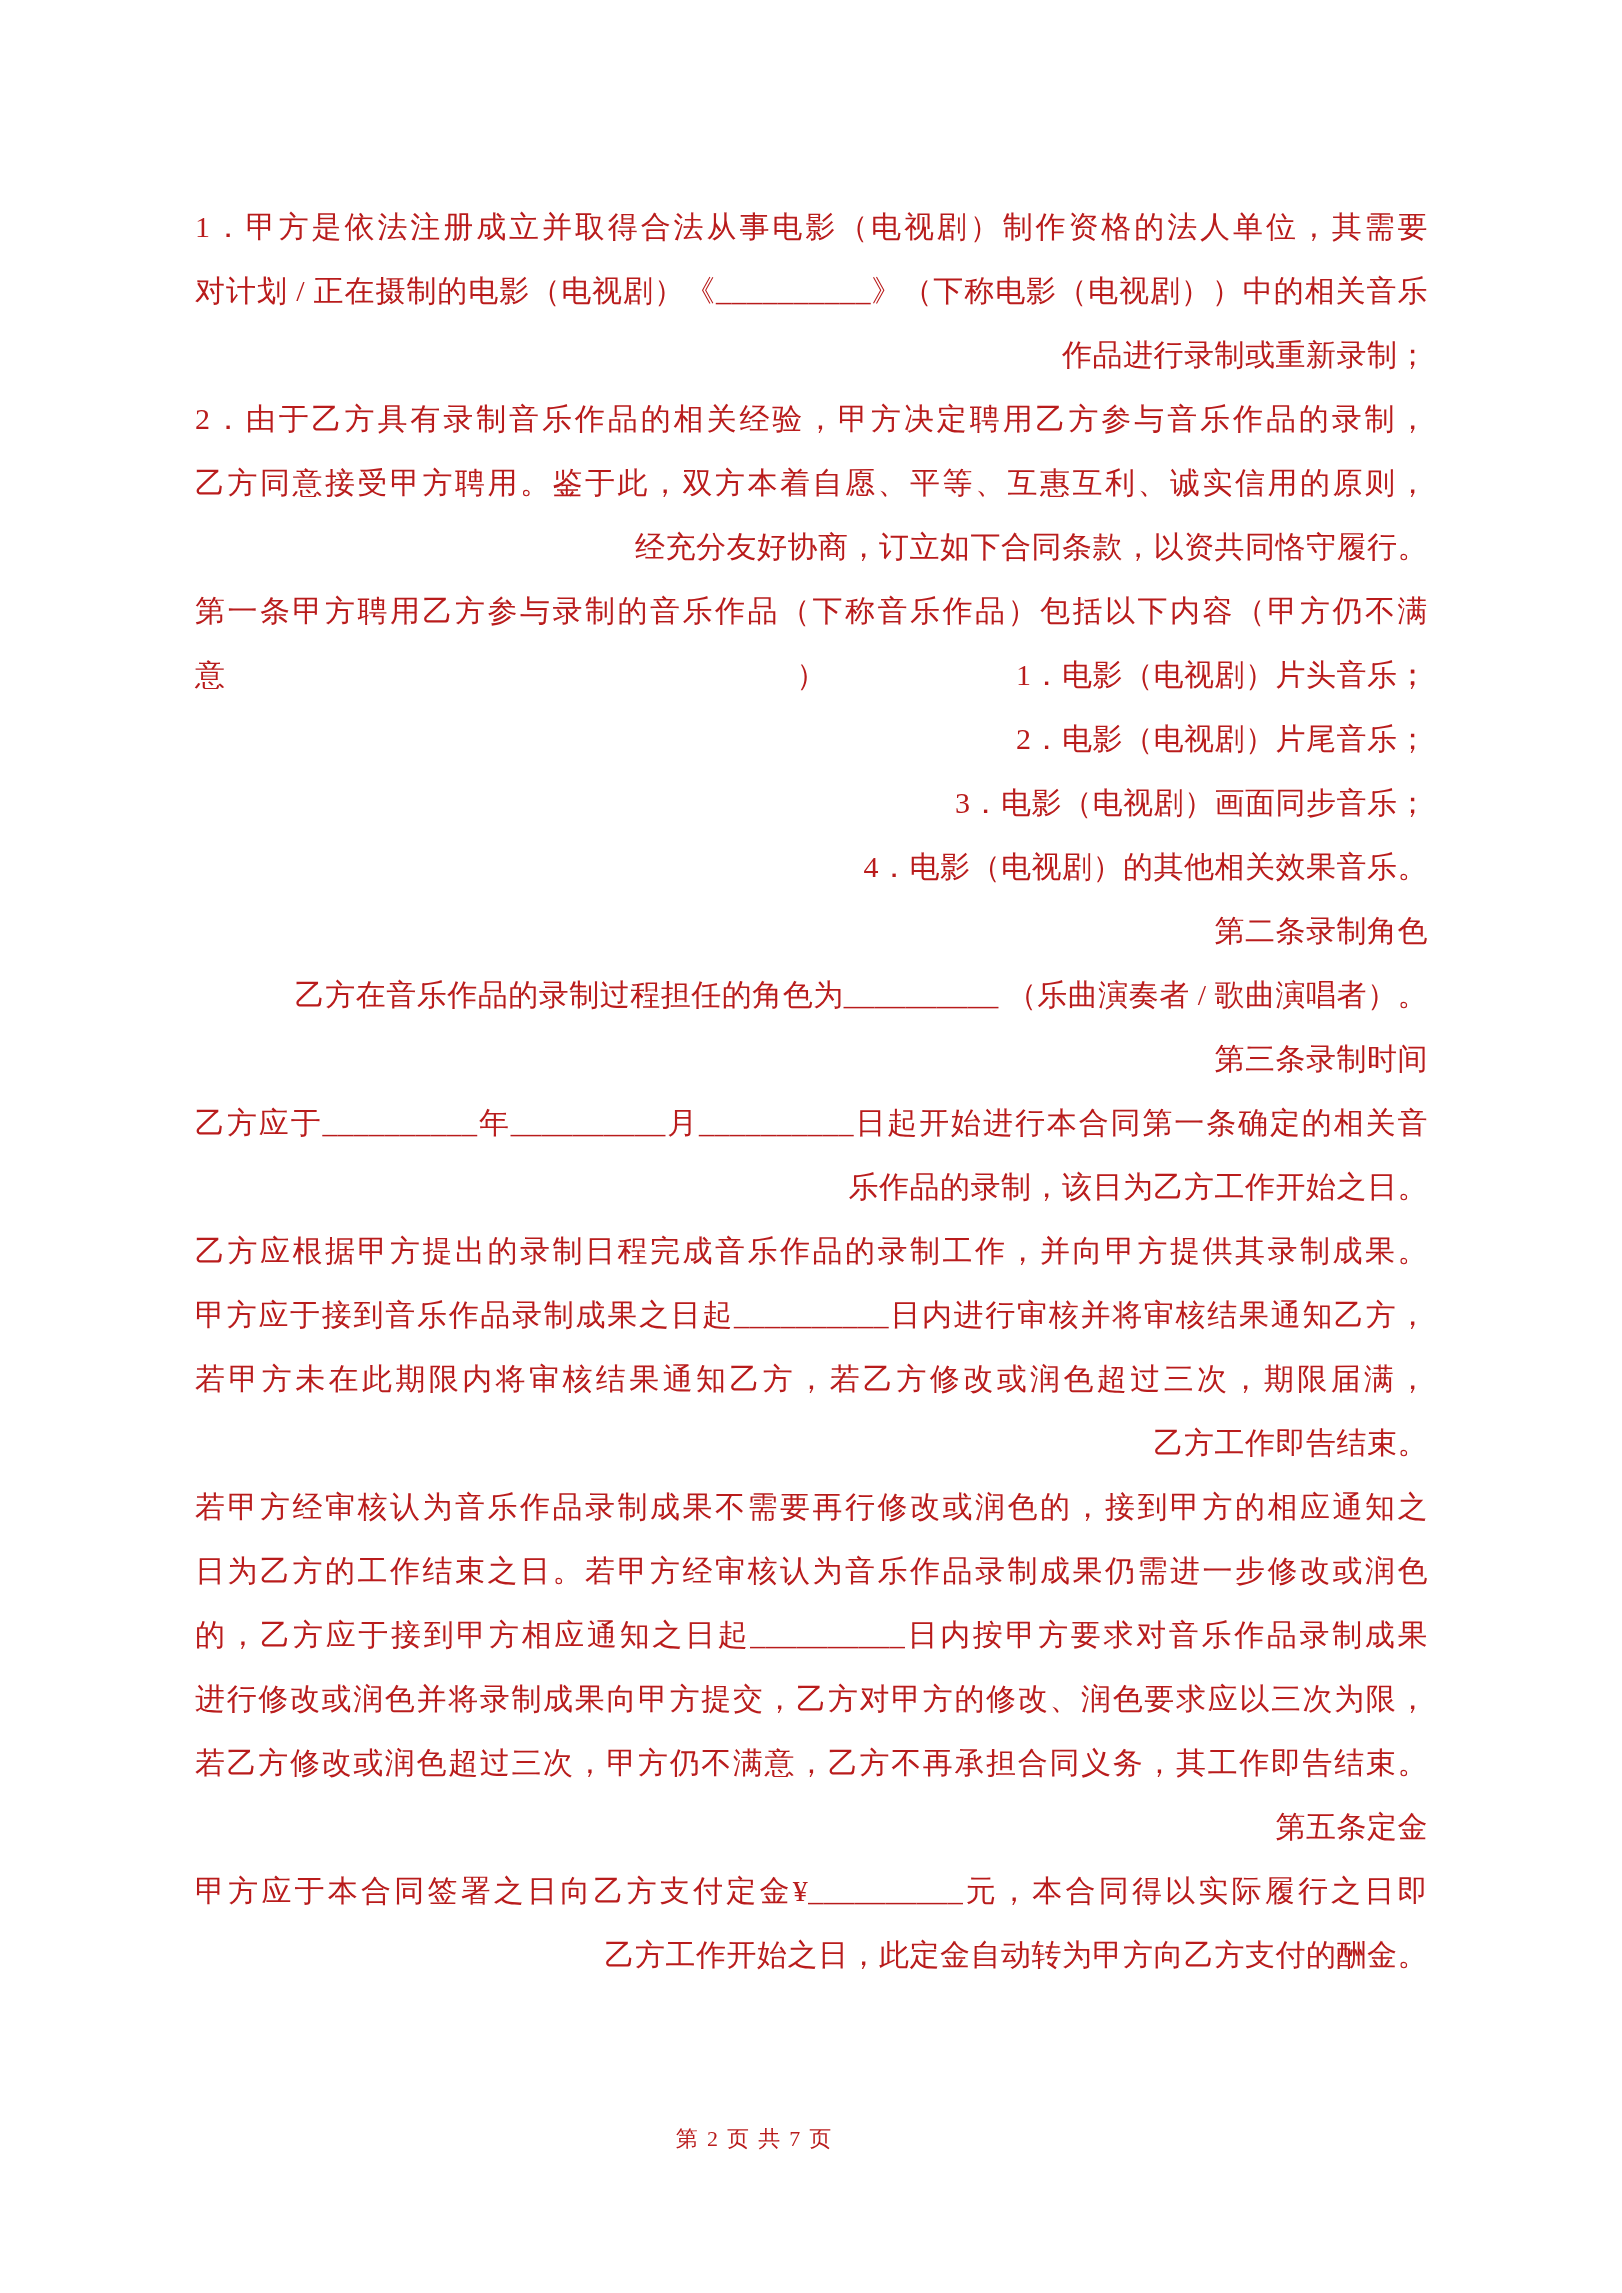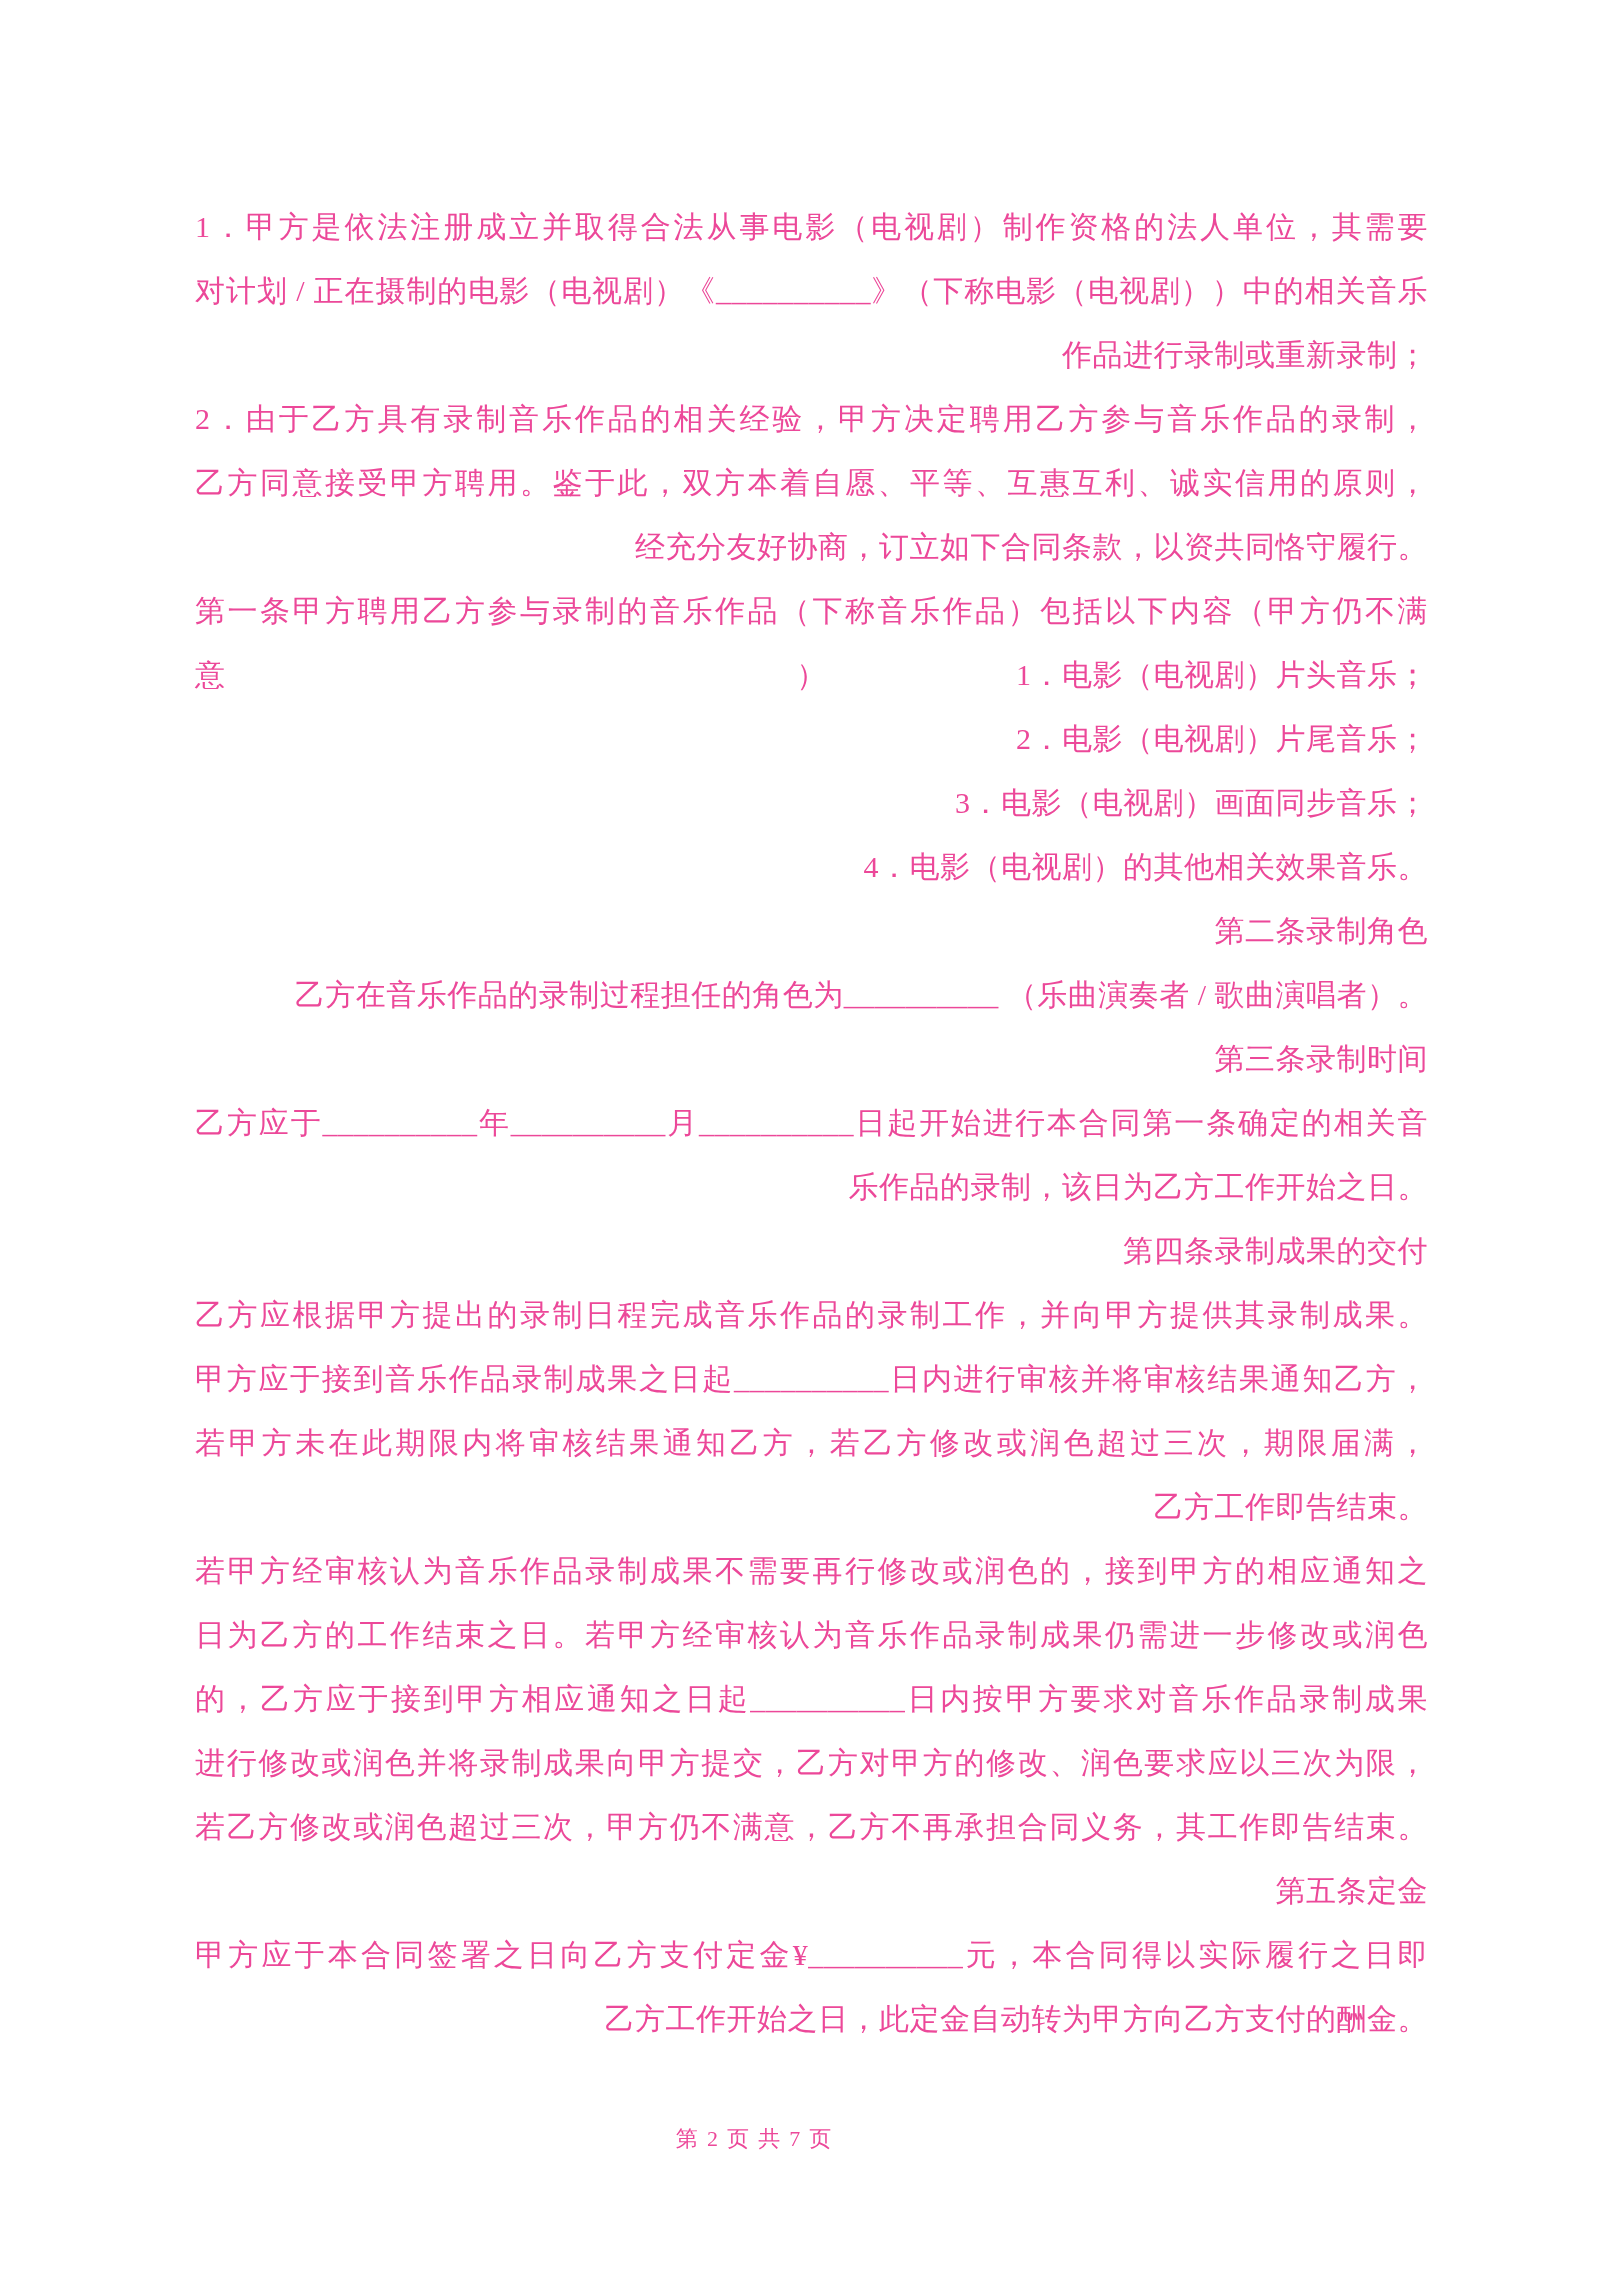--- a/index.html
+++ b/index.html
@@ -5,21 +5,21 @@
   html, body {
     margin: 0;
     padding: 0;
     background: #ffffff;
   }
   .page {
     position: relative;
     width: 1623px;
     height: 2294px;
     background: #ffffff;
-    color: #ec4899;
+    color: #b91c1c;
     font-family: "Liberation Serif", "DejaVu Serif", serif;
     overflow: hidden;
   }
   .body-text {
     position: absolute;
     left: 195px;
     top: 195px;
     width: 1233px;
   }
   .line {
@@ -62,21 +62,20 @@
       <div class="line fill">第一条甲方聘用乙方参与录制的音乐作品（下称音乐作品）包括以下内容（甲方仍不满意）：</div>
       <div class="line">1．电影（电视剧）片头音乐；</div>
       <div class="line">2．电影（电视剧）片尾音乐；</div>
       <div class="line">3．电影（电视剧）画面同步音乐；</div>
       <div class="line">4．电影（电视剧）的其他相关效果音乐。</div>
       <div class="line">第二条录制角色</div>
       <div class="line">乙方在音乐作品的录制过程担任的角色为__________ （乐曲演奏者 / 歌曲演唱者）。</div>
       <div class="line">第三条录制时间</div>
       <div class="line fill">乙方应于__________年__________月__________日起开始进行本合同第一条确定的相关音</div>
       <div class="line">乐作品的录制，该日为乙方工作开始之日。</div>
-      <div class="line">第四条录制成果的交付</div>
       <div class="line fill">乙方应根据甲方提出的录制日程完成音乐作品的录制工作，并向甲方提供其录制成果。</div>
       <div class="line fill">甲方应于接到音乐作品录制成果之日起__________日内进行审核并将审核结果通知乙方，</div>
       <div class="line fill">若甲方未在此期限内将审核结果通知乙方，若乙方修改或润色超过三次，期限届满，</div>
       <div class="line">乙方工作即告结束。</div>
       <div class="line fill">若甲方经审核认为音乐作品录制成果不需要再行修改或润色的，接到甲方的相应通知之</div>
       <div class="line fill">日为乙方的工作结束之日。若甲方经审核认为音乐作品录制成果仍需进一步修改或润色</div>
       <div class="line fill">的，乙方应于接到甲方相应通知之日起__________日内按甲方要求对音乐作品录制成果</div>
       <div class="line fill">进行修改或润色并将录制成果向甲方提交，乙方对甲方的修改、润色要求应以三次为限，</div>
       <div class="line fill">若乙方修改或润色超过三次，甲方仍不满意，乙方不再承担合同义务，其工作即告结束。</div>
       <div class="line">第五条定金</div>

